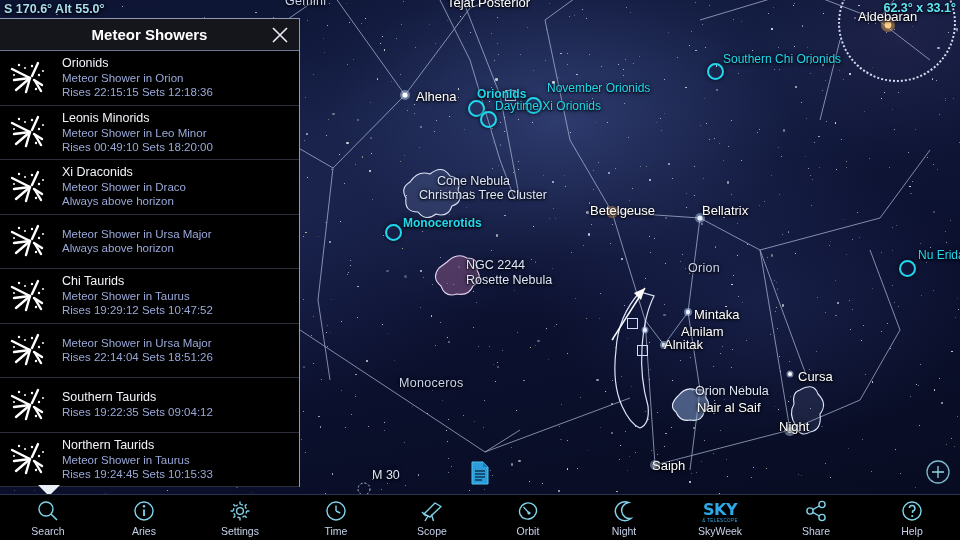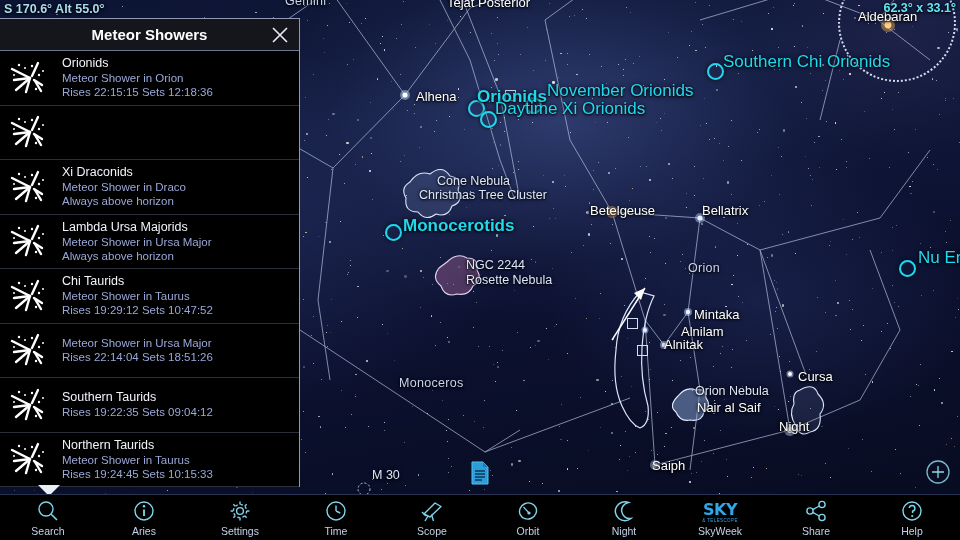--- a/index.html
+++ b/index.html
@@ -31,21 +31,21 @@
     position:absolute;
     color:#e8eefc;
     font-size:12.5px;
     text-shadow:0 0 4px #000, 0 1px 2px #000;
     white-space:nowrap;
     line-height:1;
   }
   .lbl.bright { color:#ffffff; font-size:13px; }
   .lbl.dso { color:#dce6fb; font-size:12.5px; }
   .lbl.cons { color:#c9d4ef; font-size:12.5px; letter-spacing:.3px; }
-  .lbl.shower { color:#21d9ef; font-size:17px; text-shadow:0 0 5px #000,0 1px 2px #000; }
+  .lbl.shower { color:#21d9ef; font-size:12px; text-shadow:0 0 5px #000,0 1px 2px #000; }
   .lbl.shower.b { font-weight:bold; }
   .lbl.fov { color:#5fe7fb; font-size:12.5px; font-weight:bold; }
 
   .ring {
     position:absolute;
     border:2px solid #20d8ee;
     border-radius:50%;
     width:17px; height:17px;
     box-shadow:0 0 4px rgba(0,0,0,.8);
   }
@@ -1261,20 +1261,25 @@
               <circle cx="17" cy="9" r="1"></circle>
               <circle cx="24" cy="7" r="1.2"></circle>
               <circle cx="6" cy="16" r="1"></circle>
               <circle cx="31" cy="16" r="1.2"></circle>
               <circle cx="13" cy="27" r="1"></circle>
               <circle cx="28" cy="30" r="1.2"></circle>
               <circle cx="35" cy="12" r="1"></circle>
             </g>
           </svg>
         </div>
+        <div class="shower-text">
+          <div class="s-name">Leonis Minorids</div>
+          <div class="s-sub">Meteor Shower in Leo Minor</div>
+          <div class="s-times">Rises 00:49:10  Sets 18:20:00</div>
+        </div>
       </div>
       <div class="shower-row">
         <div class="shower-icon">
           <svg width="44" height="38" viewBox="0 0 44 38" xmlns="http://www.w3.org/2000/svg">
             <g stroke="#ffffff" stroke-width="2.4" stroke-linecap="round" fill="none">
               <path d="M4 10 L22 19"></path>
               <path d="M6 21 L22 19"></path>
               <path d="M8 31 L22 19"></path>
               <path d="M18 33 L22 19"></path>
               <path d="M30 4 L24 17"></path>
@@ -1317,21 +1322,20 @@
               <circle cx="24" cy="7" r="1.2"></circle>
               <circle cx="6" cy="16" r="1"></circle>
               <circle cx="31" cy="16" r="1.2"></circle>
               <circle cx="13" cy="27" r="1"></circle>
               <circle cx="28" cy="30" r="1.2"></circle>
               <circle cx="35" cy="12" r="1"></circle>
             </g>
           </svg>
         </div>
         <div class="shower-text">
-          <div class="s-name">Lambda Ursa Majorids</div>
           <div class="s-sub">Meteor Shower in Ursa Major</div>
           <div class="s-times">Always above horizon</div>
         </div>
       </div>
       <div class="shower-row">
         <div class="shower-icon">
           <svg width="44" height="38" viewBox="0 0 44 38" xmlns="http://www.w3.org/2000/svg">
             <g stroke="#ffffff" stroke-width="2.4" stroke-linecap="round" fill="none">
               <path d="M4 10 L22 19"></path>
               <path d="M6 21 L22 19"></path>

